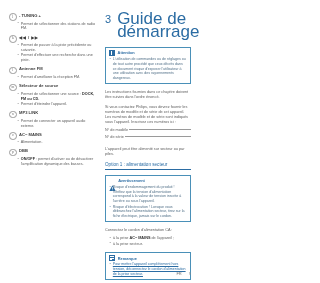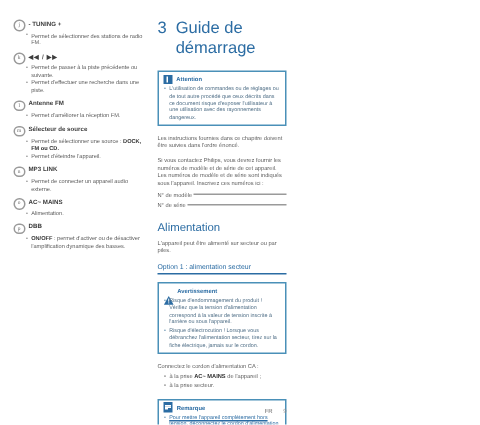--- a/index.html
+++ b/index.html
@@ -97,21 +97,21 @@
     gap: 6px;
     margin-bottom: 9px;
   }
   .chapter-num {
     font-size: 11px;
     line-height: 12.5px;
     color: #2b6ca3;
     font-weight: normal;
   }
   .chapter-title {
-    font-size: 11px;
+    font-size: 17px;
     line-height: 12.5px;
     color: #2b6ca3;
     font-weight: normal;
   }
 
   
   .callout {
     border: 0.6px solid #4a90b8;
     margin-bottom: 6px;
     background: #ffffff;
@@ -384,21 +384,20 @@
       <div class="fill-line">
         <span>N° de modèle</span>
         <span class="rule"></span>
       </div>
       <div class="fill-line">
         <span>N° de série</span>
         <span class="rule"></span>
       </div>
     </div>
 
-    <h2 class="section">Alimentation</h2>
     <p class="body">L'appareil peut être alimenté sur secteur ou par piles.</p>
 
     <h3 class="option">Option 1 : alimentation secteur</h3>
 
     <div class="callout">
       <div class="callout-head">
         <div class="ico-warning">
           <svg width="7" height="6.4" viewBox="0 0 14 13">
             <polygon points="7,0.6 13.6,12.4 0.4,12.4" fill="#2b6ca3"></polygon>
             <rect x="6.3" y="4.2" width="1.4" height="4.2" fill="#ffffff"></rect>

